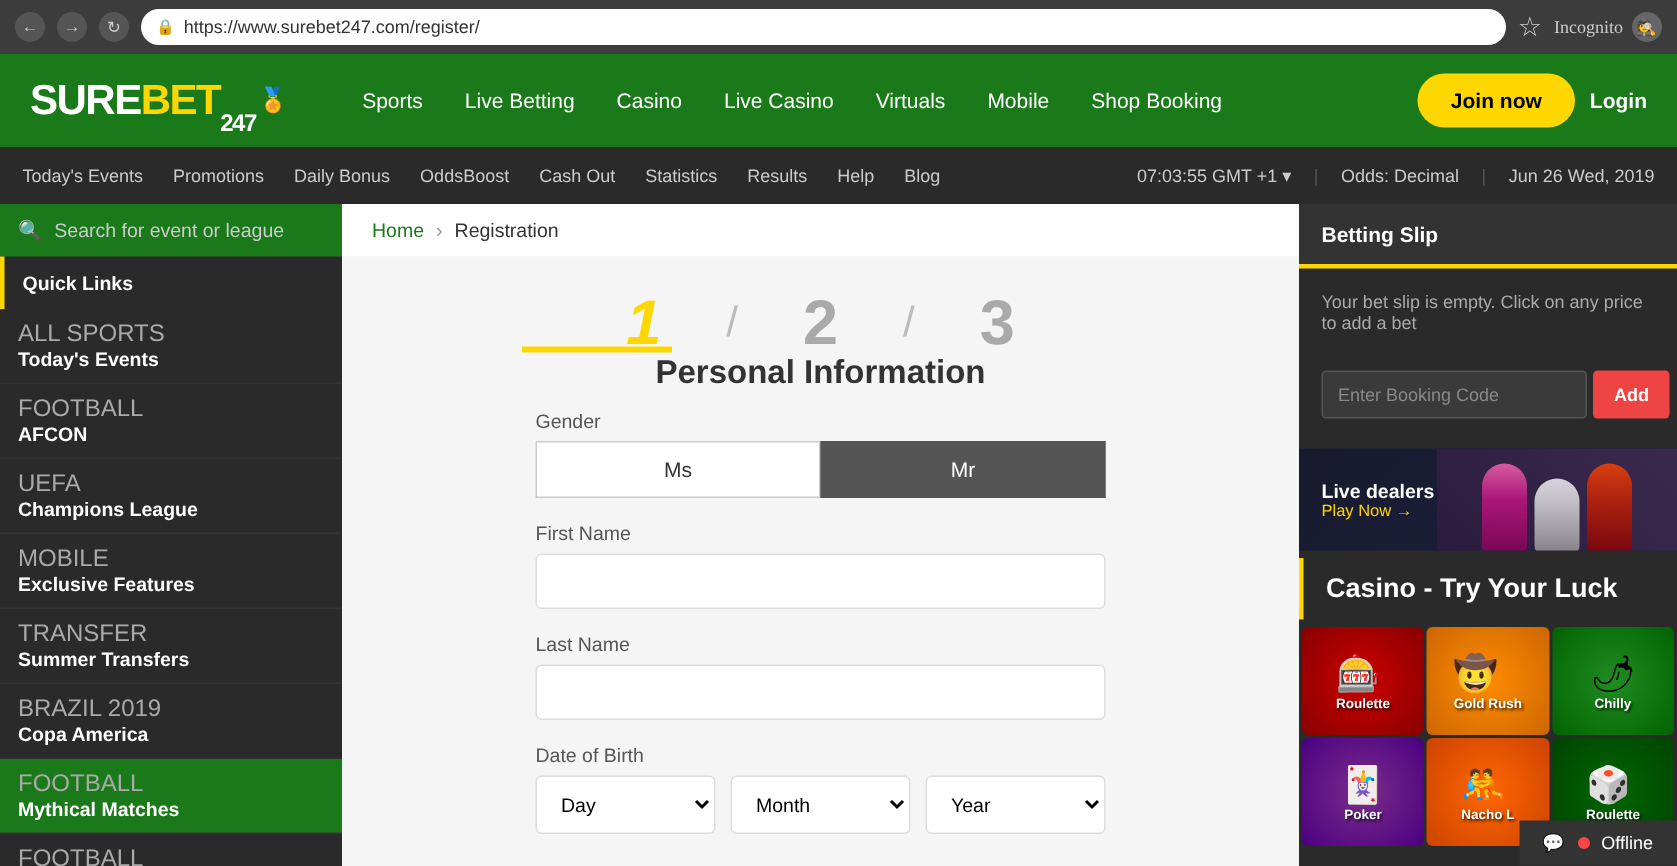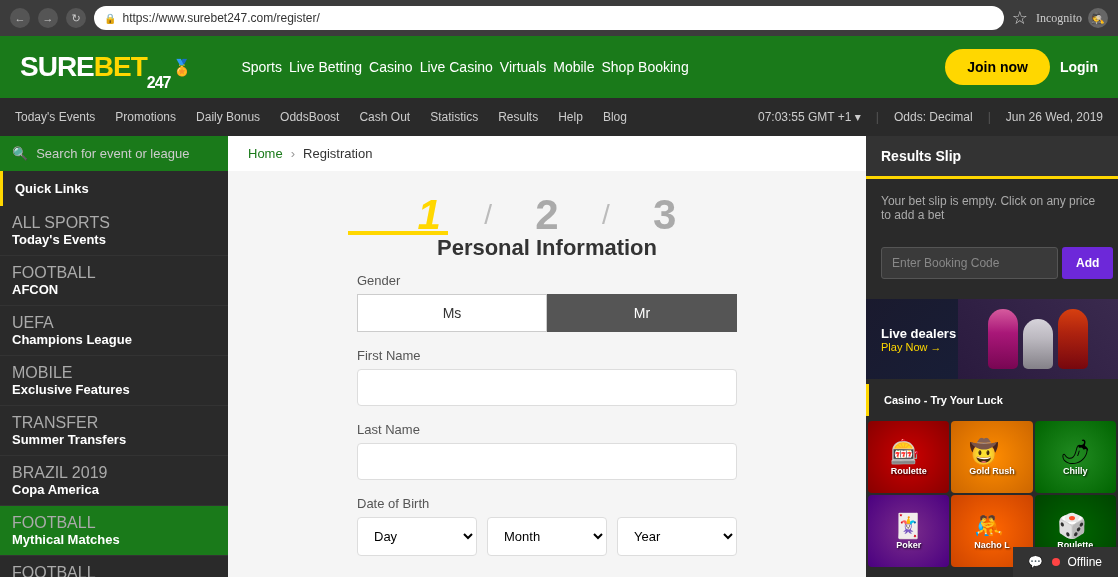--- a/index.html
+++ b/index.html
@@ -61,21 +61,21 @@
       color: #fff;
       letter-spacing: -1px;
       display: flex;
       align-items: center;
     }
     .logo span.sure { color: #fff; }
     .logo span.bet { color: #ffd700; }
     .logo span.num { color: #fff; font-size: 16px; margin-top: 32px; }
     .logo-icon { font-size: 16px; margin-left: 2px; }
 
-    .main-nav { display: flex; gap: 7px; margin-left: 20px; }
+    .main-nav { display: flex; gap: 28px; margin-left: 20px; }
     .main-nav a {
       color: #fff;
       text-decoration: none;
       font-size: 14px;
       font-weight: 500;
       padding: 4px 0;
     }
 
     .header-btns { margin-left: auto; display: flex; gap: 10px; align-items: center; }
     .btn-join-now {
@@ -288,37 +288,37 @@
       flex: 1;
       padding: 8px 10px;
       border: 1px solid #555;
       background: #3a3a3a;
       color: #fff;
       font-size: 12px;
       border-radius: 3px;
     }
     .booking-code-input::placeholder { color: #888; }
     .btn-add {
-      background: #6d28d9;
+      background: #ef4444;
       color: #fff;
       border: none;
       padding: 8px 14px;
       font-size: 12px;
       font-weight: bold;
       cursor: pointer;
       border-radius: 3px;
     }
 
     .live-dealers-section {
       margin-top: 10px;
       position: relative;
     }
     .live-dealers-banner {
       background: linear-gradient(135deg, #1a1a2e, #16213e);
-      height: 80px;
+      height: 68px;
       display: flex;
       align-items: center;
       padding: 10px 15px;
       position: relative;
       overflow: hidden;
     }
     .live-dealers-text {
       color: #fff;
       z-index: 2;
       position: relative;
@@ -346,21 +346,21 @@
       width: 30px;
       height: 60px;
       background: linear-gradient(180deg, #ff69b4 0%, #c71585 40%, #8b0057 100%);
       border-radius: 15px 15px 5px 5px;
       opacity: 0.8;
     }
 
     .casino-section-header {
       padding: 10px 15px;
       color: #fff;
-      font-size: 11px;
+      font-size: 18px;
       font-weight: bold;
       border-left: 3px solid #ffd700;
       margin: 5px 0;
     }
     .casino-grid {
       display: grid;
       grid-template-columns: 1fr 1fr 1fr;
       gap: 2px;
       padding: 0 2px;
     }
@@ -611,21 +611,21 @@
               <option>Year</option>
             </select>
           </div>
         </div>
 
       </div>
     </div>
   </div>
 
   <div class="right-panel">
-    <div class="betting-slip-header">Results Slip</div>
+    <div class="betting-slip-header">Betting Slip</div>
     <div class="betting-slip-empty">Your bet slip is empty. Click on any price to add a bet</div>
     <div class="booking-code-row">
       <input class="booking-code-input" type="text" placeholder="Enter Booking Code" style="">
       <button class="btn-add">Add</button>
     </div>
 
     <div class="live-dealers-section">
       <div class="live-dealers-banner">
         <div class="live-dealers-text">
           <div class="title">Live dealers</div>

